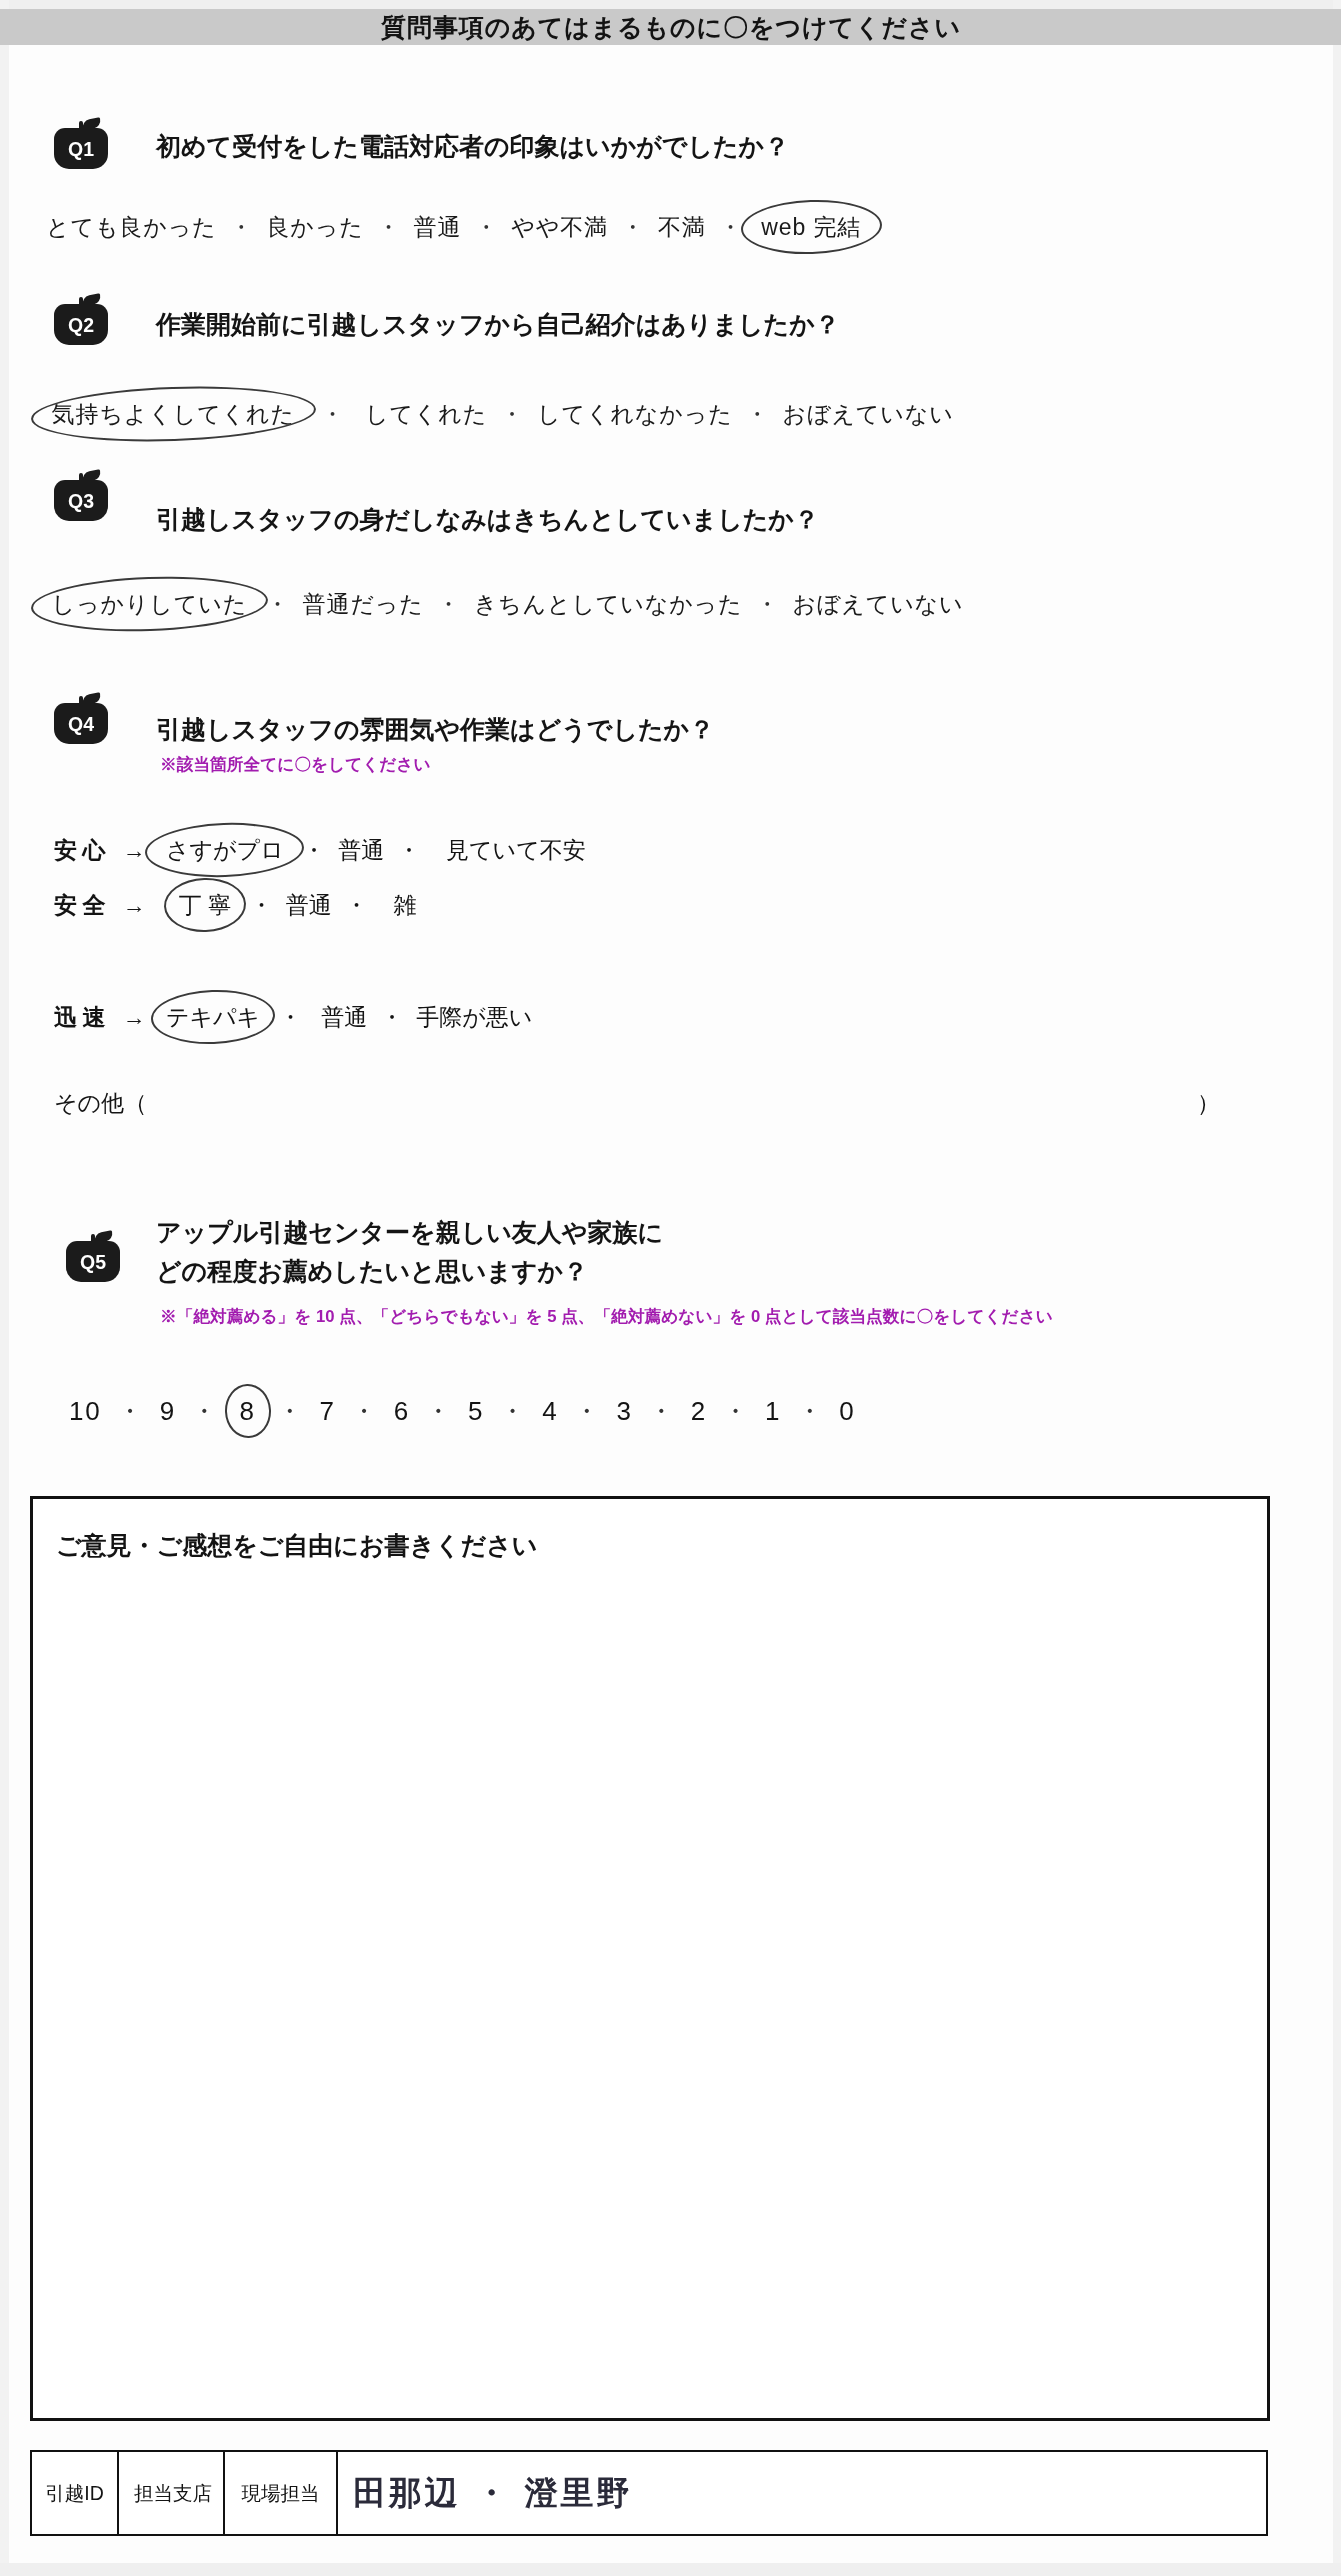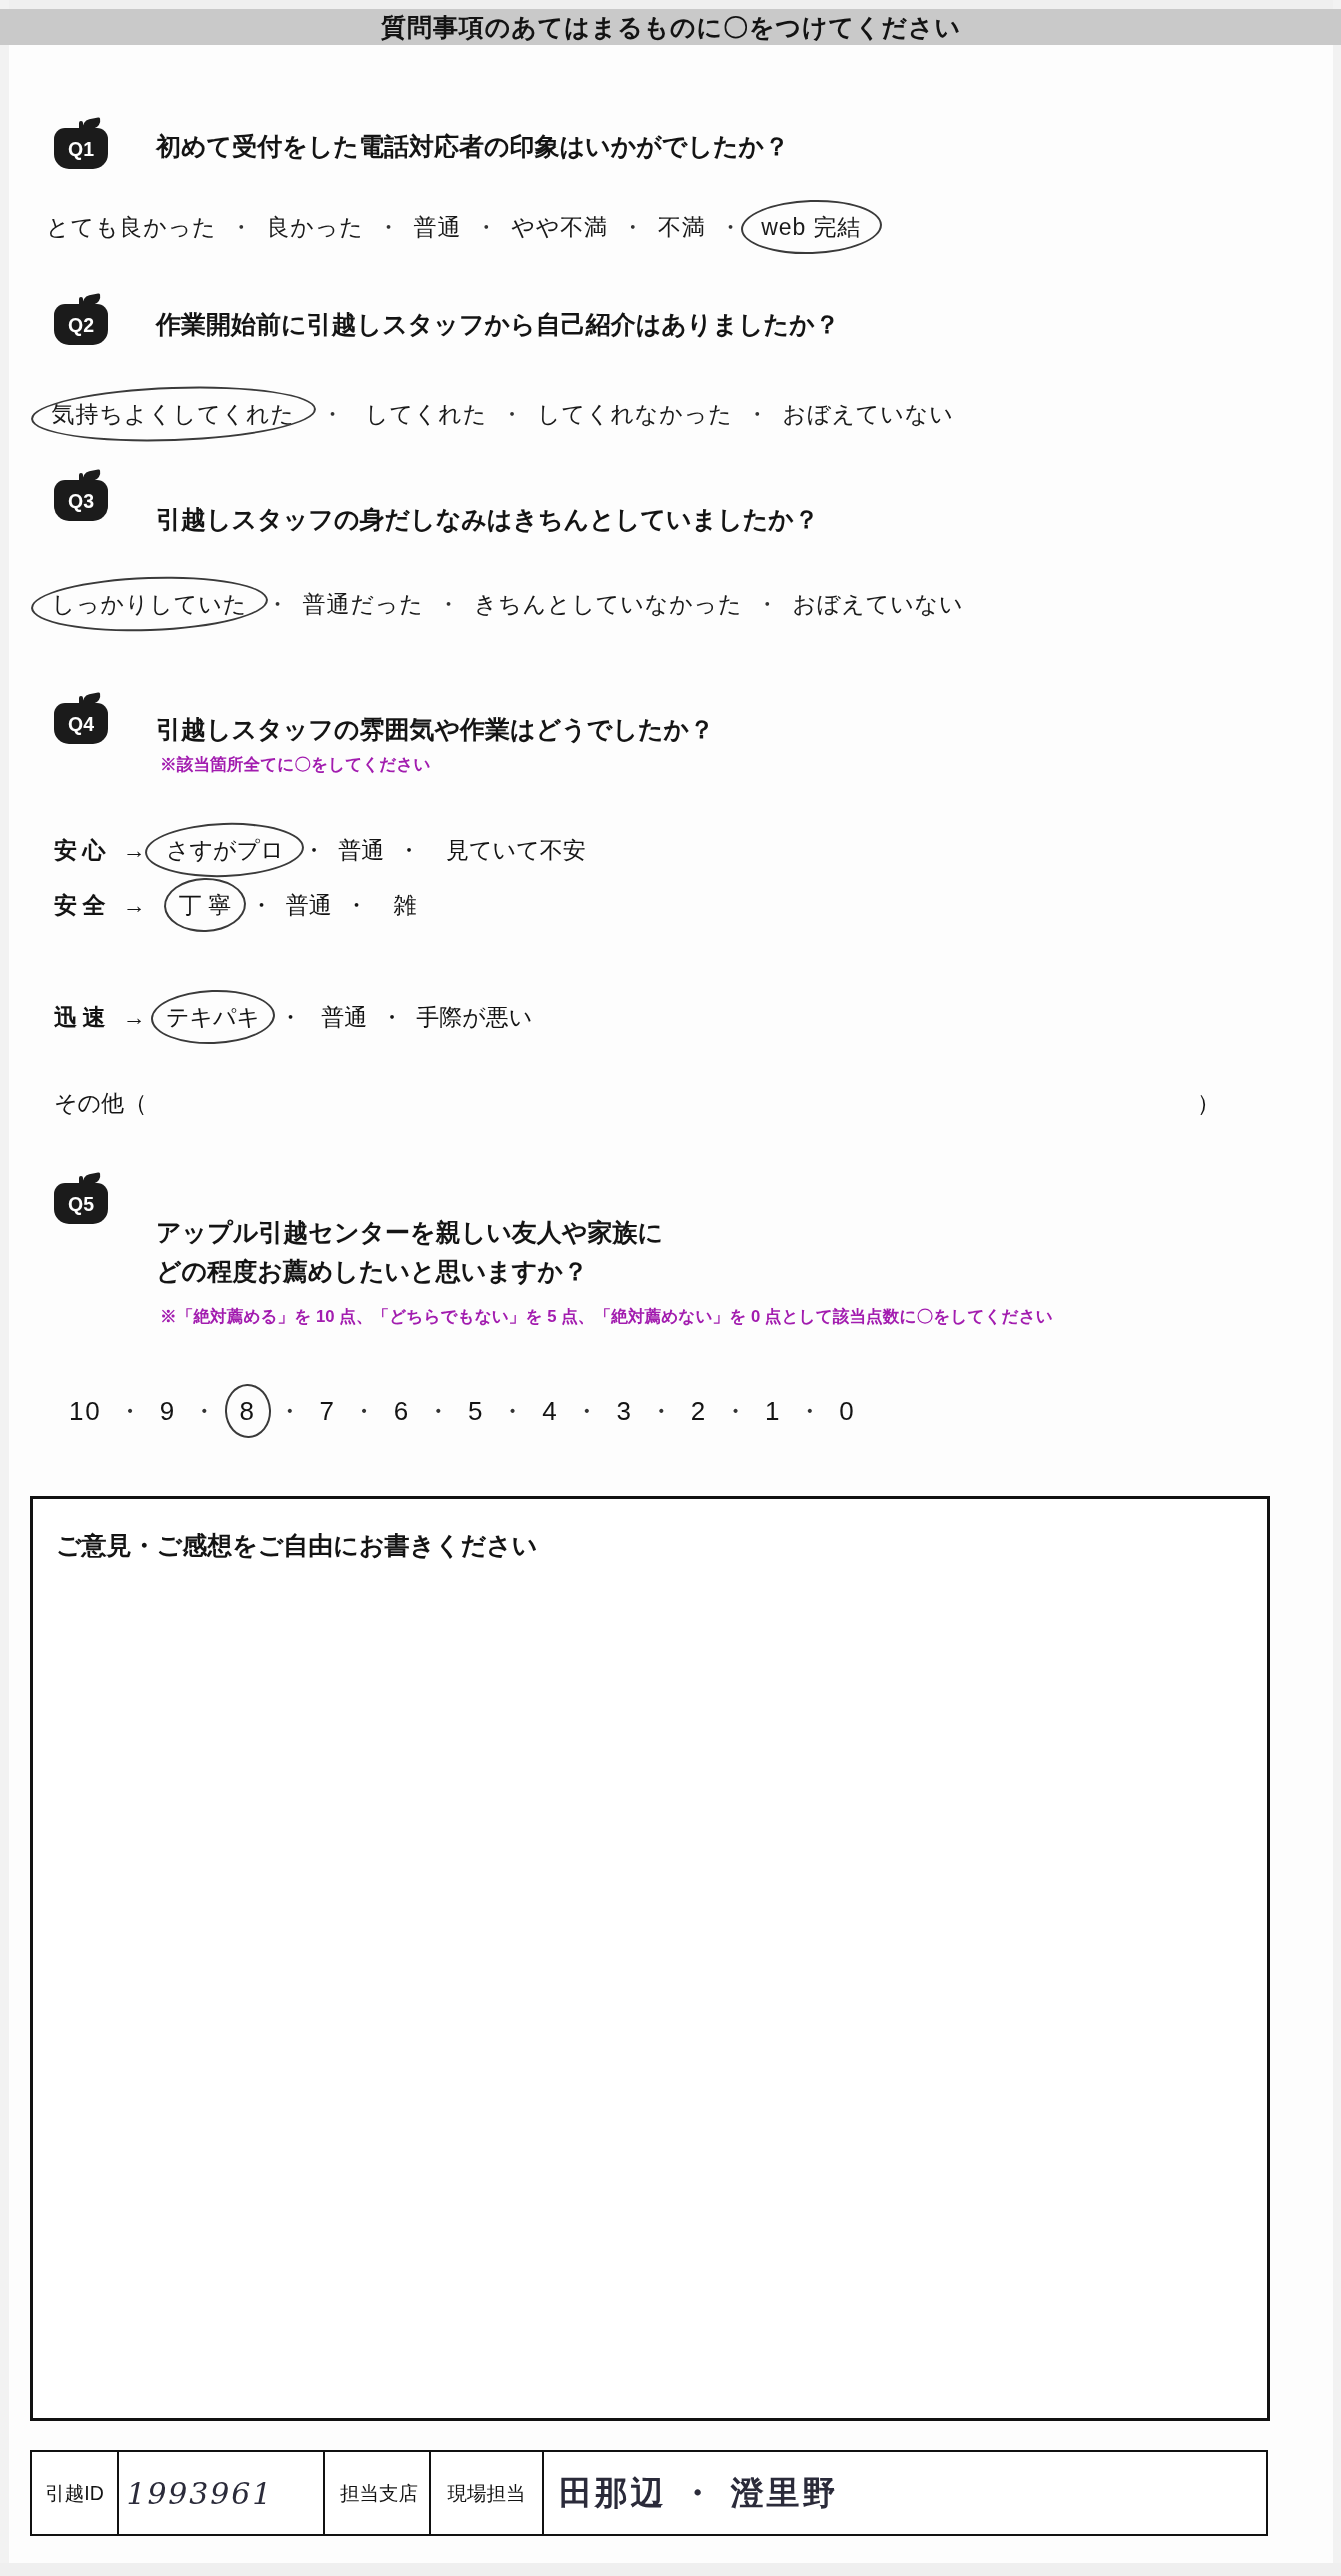--- a/index.html
+++ b/index.html
@@ -335,21 +335,21 @@
 
     <div class="q4-line" style="top:1002px;">
       <span class="head">迅速</span><span class="arrow">→</span><span class="circled tight">テキパキ</span><span class="sep">・</span>&nbsp;<span>普通</span><span class="sep">・</span><span>手際が悪い</span>
     </div>
 
     <div class="other-line" style="top:1088px;">その他（</div>
     <div class="other-paren-right" style="top:1088px;">）</div>
   </div>
 
   <div class="q-block" style="top:0;">
-    <div class="q-badge" style="top:1174px;">
+    <div class="q-badge" style="top:1232px;margin-left:12px;">
       <div class="leaf"></div>
         <div class="stem"></div>
         <div class="body"></div>
       <div class="lbl">Q5</div>
     </div>
     <div class="q-title" style="top:1216px;">アップル引越センターを親しい友人や家族に</div>
     <div class="q-title" style="top:1255px;">どの程度お薦めしたいと思いますか？</div>
     <div class="q-sub" style="top:1305px;">※「絶対薦める」を 10 点、「どちらでもない」を 5 点、「絶対薦めない」を 0 点として該当点数に〇をしてください</div>
 
     <div class="score-row" style="top:1394px;">
@@ -357,23 +357,20 @@
     </div>
   </div>
 
   <div class="comment-box"></div>
   <div class="comment-label">ご意見・ご感想をご自由にお書きください</div>
 
   <div class="footer-table">
     <div class="fcell w-id-cap">
       <span class="cap">引越ID</span>
     </div>
-    <div class="fcell w-id-val">
-      <span class="hand id">1993961</span>
-    </div>
     <div class="fcell w-br-cap">
       <span class="cap">担当支店</span>
     </div>
     <div class="fcell w-st-cap">
       <span class="cap">現場担当</span>
     </div>
     <div class="fcell w-st-val">
       <span class="hand staff">田那辺 ・ 澄里野</span>
     </div>
   </div>

